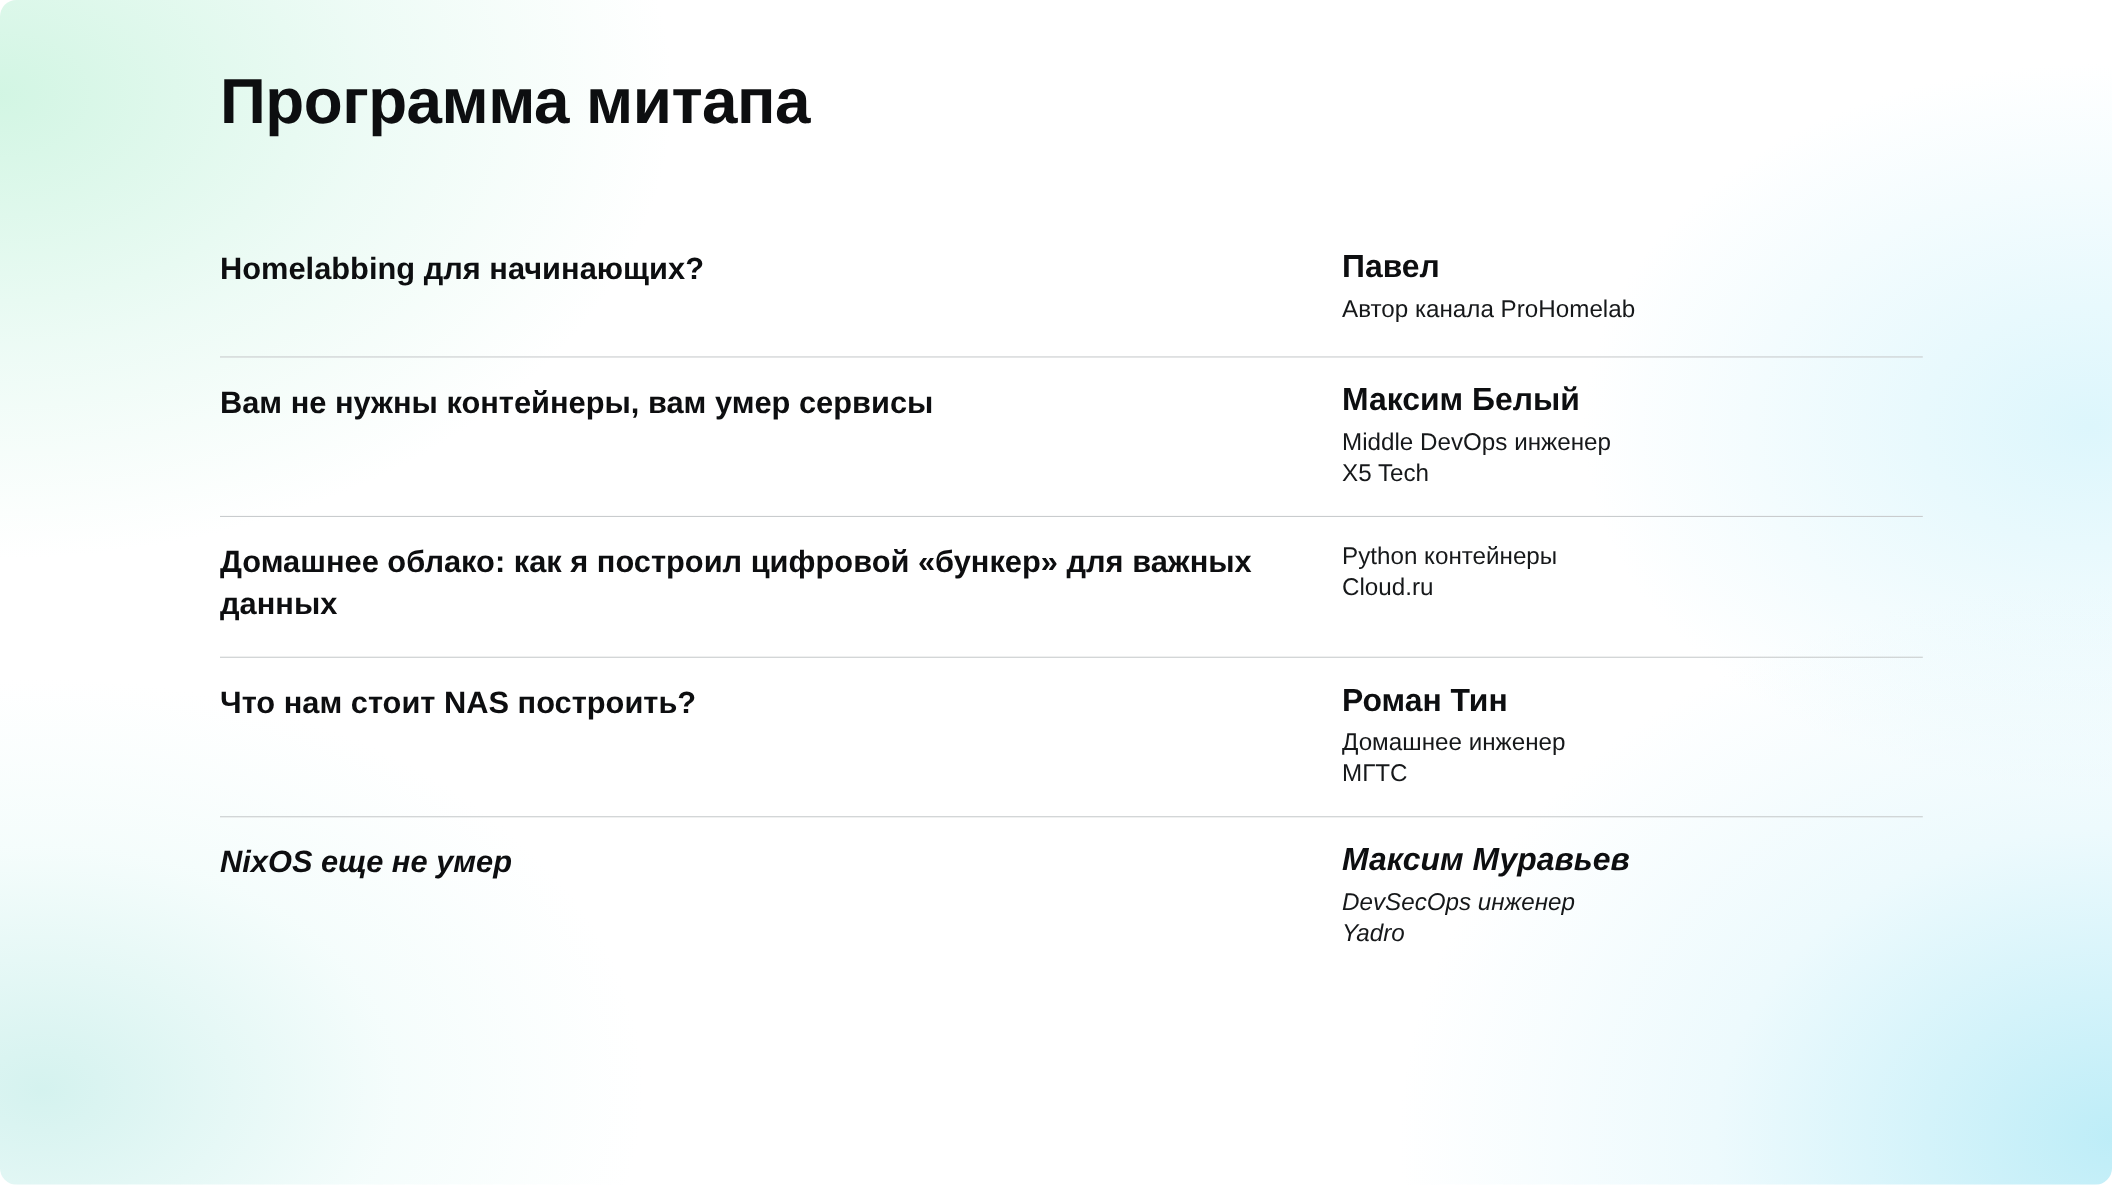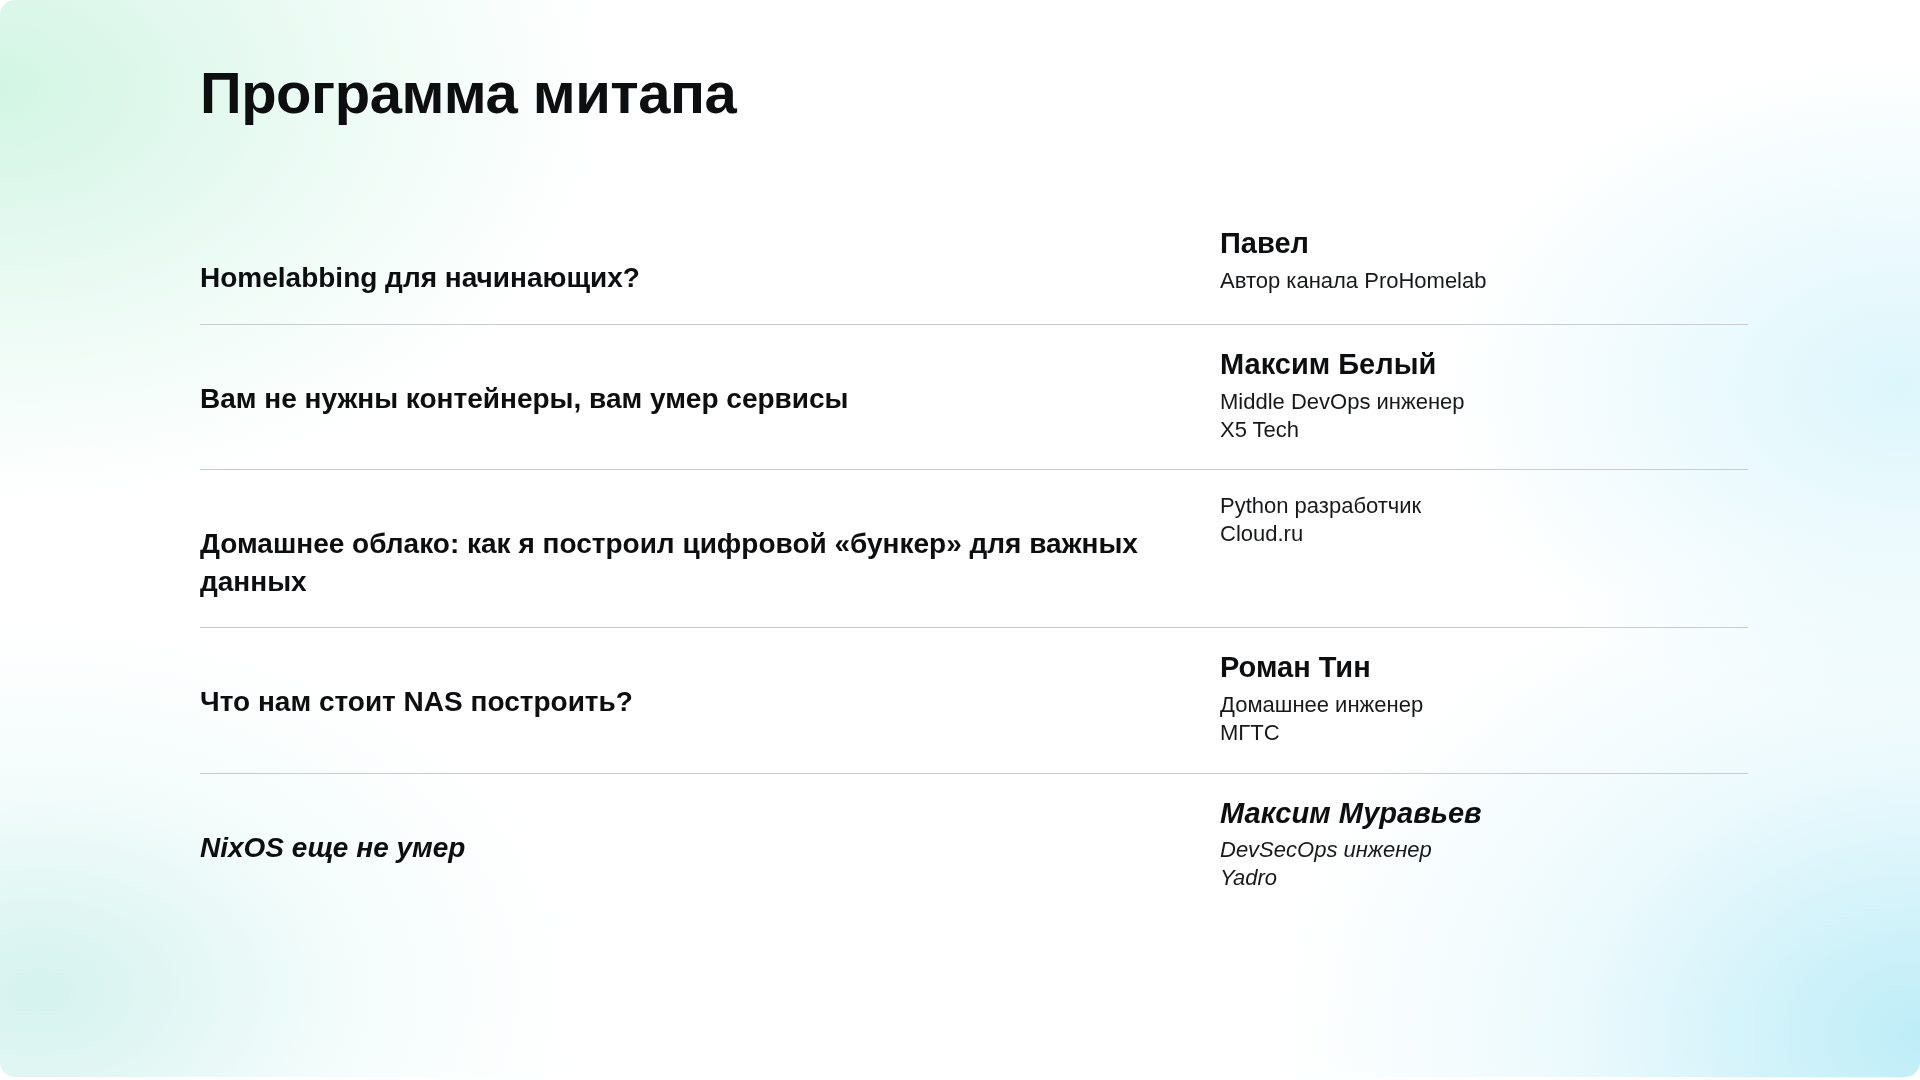--- a/index.html
+++ b/index.html
@@ -63,21 +63,20 @@
 
   .row-topic {
     flex: 0 0 1020px;
     max-width: 1020px;
     font-size: 28px;
     line-height: 1.36;
     font-weight: 700;
     color: #0d0e10;
     padding-right: 30px;
     box-sizing: border-box;
-    margin-top: 33px;
   }
 
   .row-speaker {
     flex: 1 1 auto;
   }
 
   .speaker-name {
     font-size: 29px;
     line-height: 1.2;
     font-weight: 700;
@@ -122,21 +121,21 @@
       <div class="row-speaker">
         <div class="speaker-name">Максим Белый</div>
         <div class="speaker-role">Middle DevOps инженер</div>
         <div class="speaker-org">X5 Tech</div>
       </div>
     </div>
 
     <div class="row row-3">
       <div class="row-topic">Домашнее облако: как я построил цифровой «бункер» для важных данных</div>
       <div class="row-speaker">
-        <div class="speaker-role">Python разработчик</div>
+        <div class="speaker-role">Python контейнеры</div>
         <div class="speaker-org">Cloud.ru</div>
       </div>
     </div>
 
     <div class="row row-4">
       <div class="row-topic">Что нам стоит NAS построить?</div>
       <div class="row-speaker">
         <div class="speaker-name">Роман Тин</div>
         <div class="speaker-role">Домашнее инженер</div>
         <div class="speaker-org">МГТС</div>

